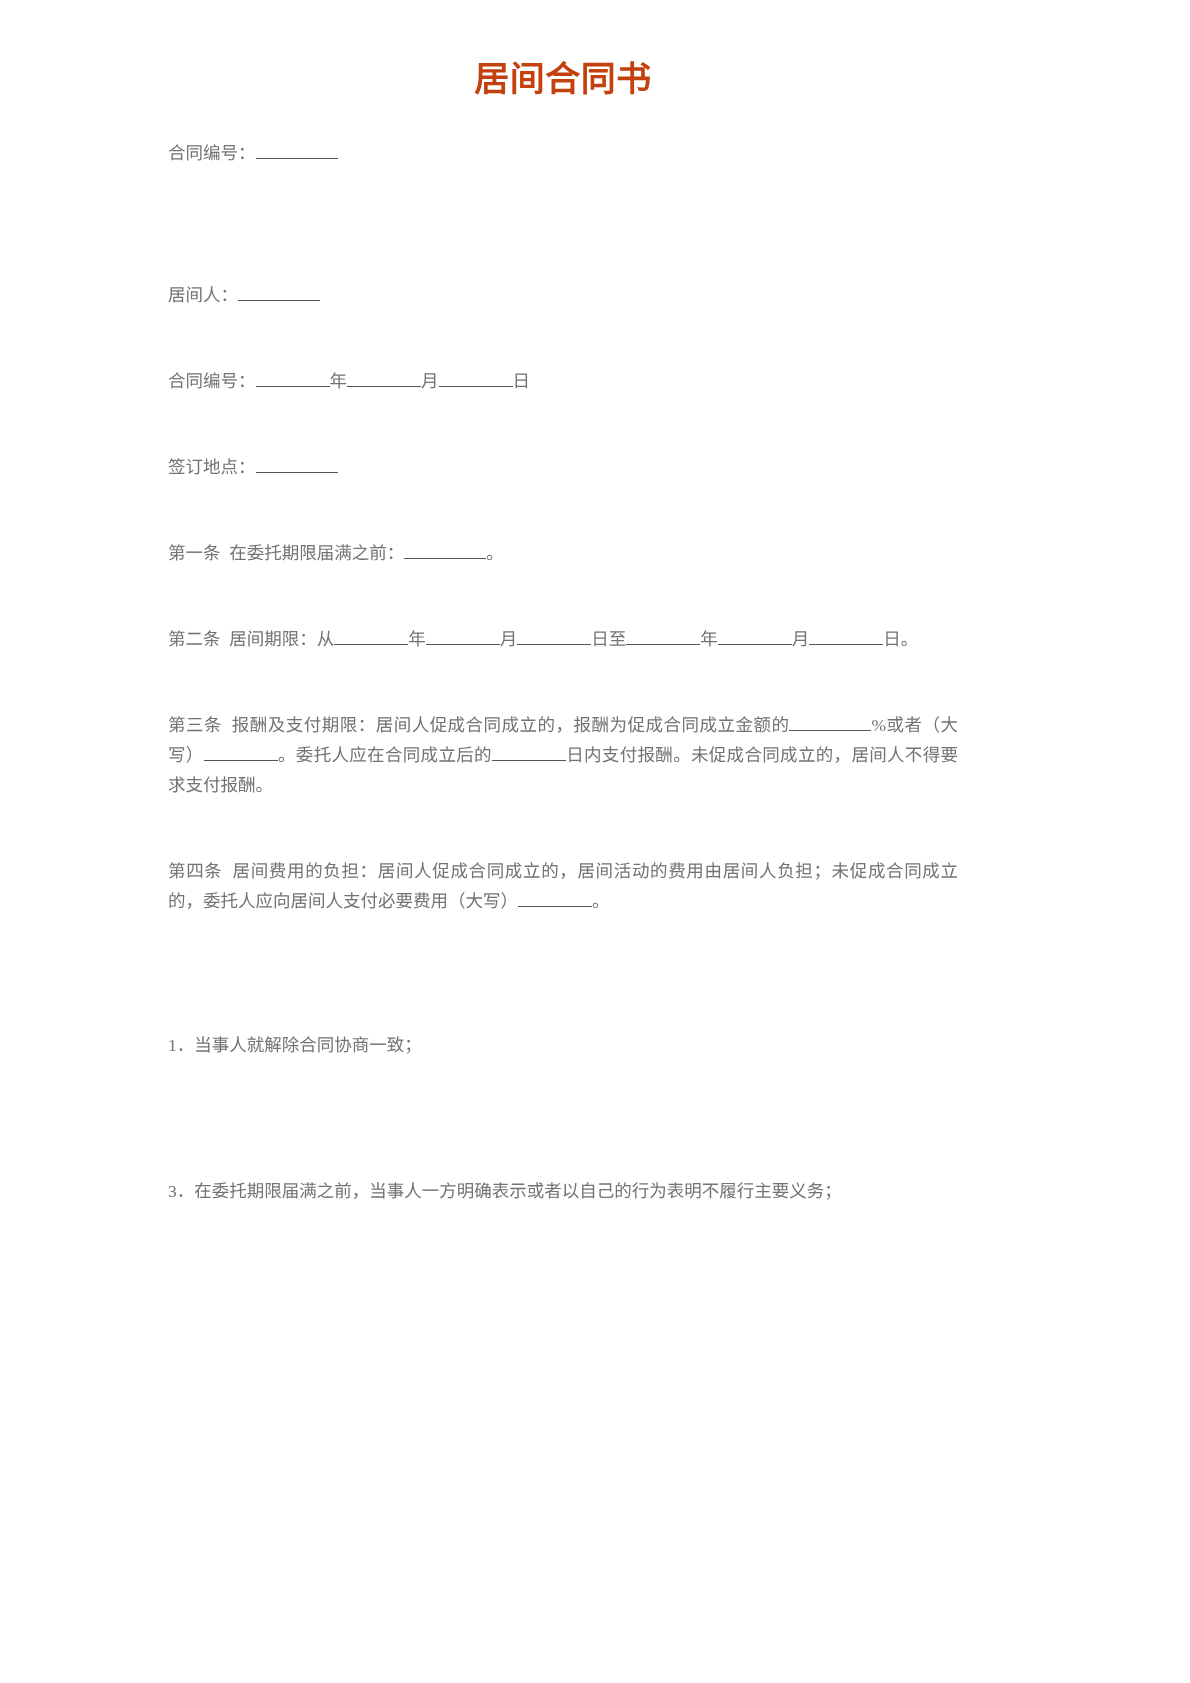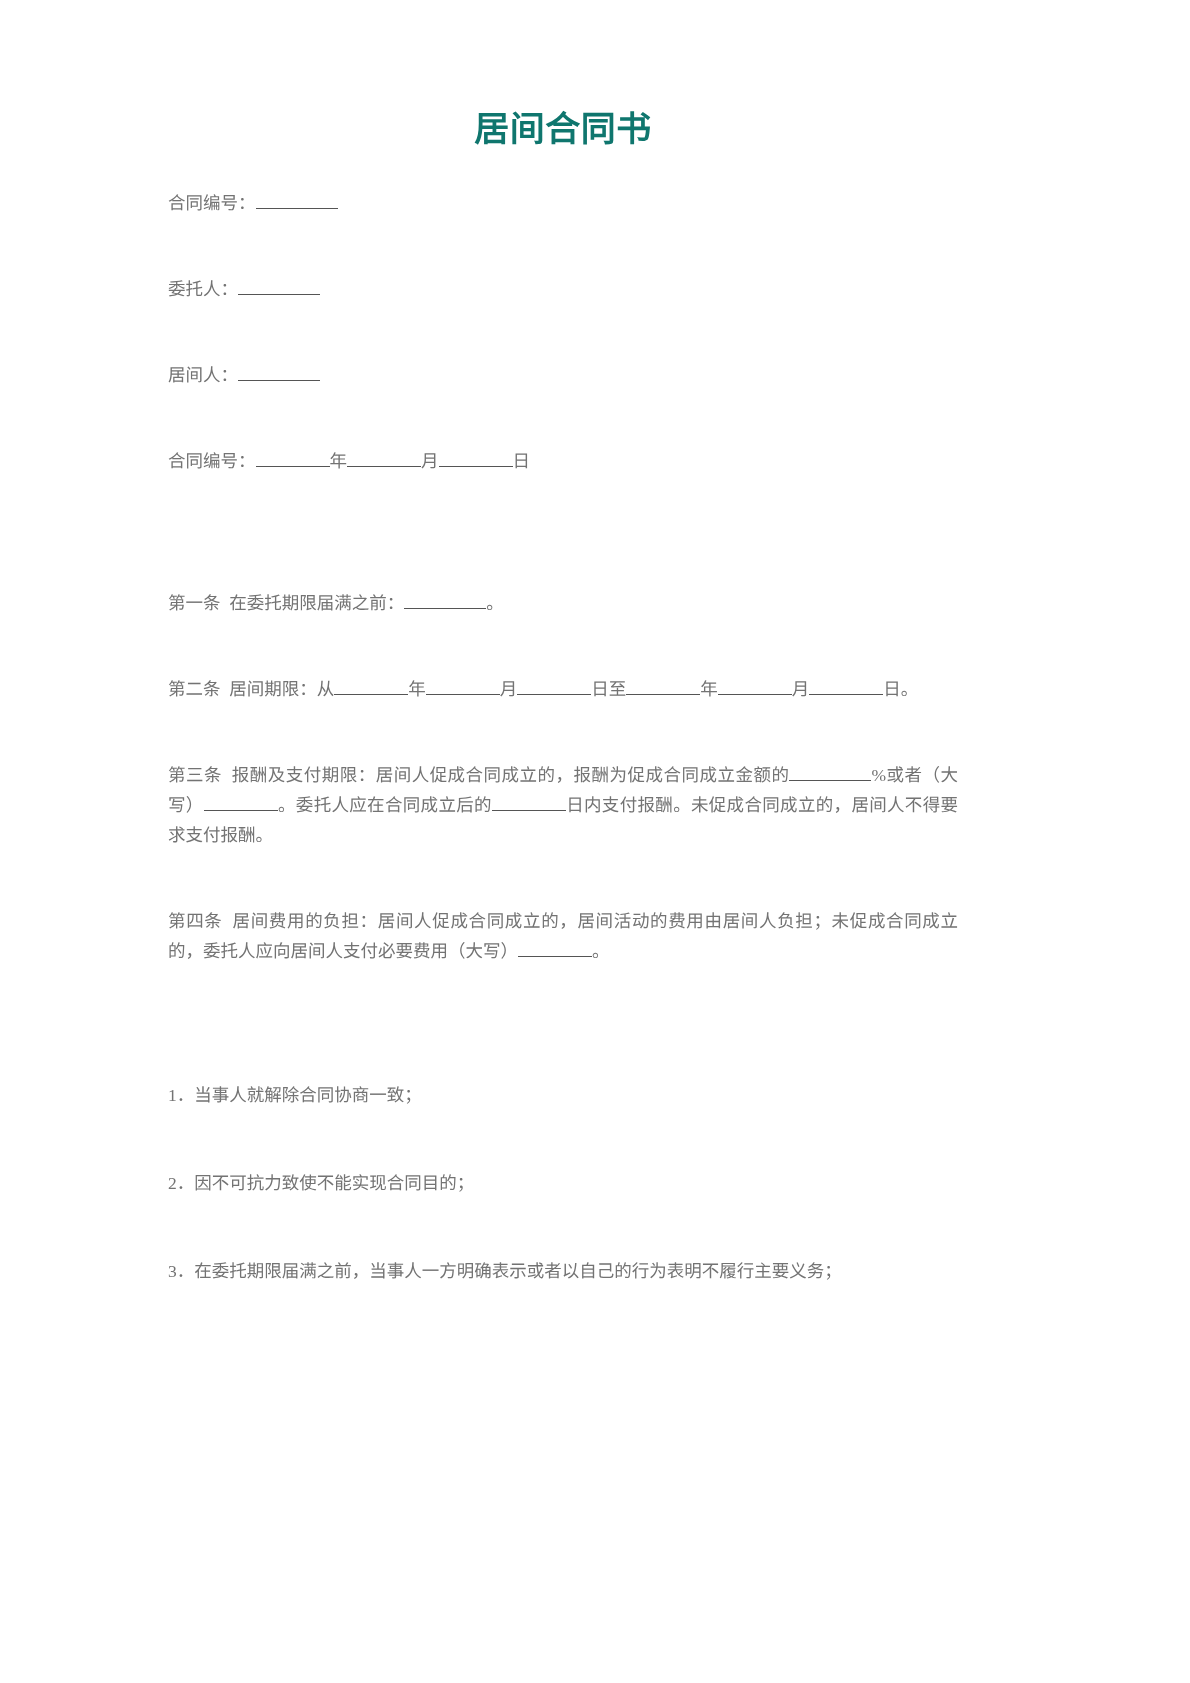--- a/index.html
+++ b/index.html
@@ -29,22 +29,22 @@
     top: 0;
     width: 790px;
   }
   .doc-title {
     text-align: center;
     font-size: 35px;
     font-weight: 700;
     line-height: 1.25;
     letter-spacing: 0.5px;
     margin: 0;
-    padding-top: 108px;
-    color: #0f766e;
+    padding-top: 58px;
+    color: #c2410c;
   }
   .para {
     font-size: 17.5px;
     line-height: 30px;
     color: #737373;
     text-align: justify;
     text-justify: inter-ideograph;
     margin: 0;
     word-break: break-all;
   }
@@ -68,32 +68,32 @@
   <div class="content">
 
     <h1 class="doc-title">居间合同书</h1>
 
     <div class="gap-head"></div>
 
     <p class="para"><span>合同编号：</span><span class="blank b-lg"></span></p>
 
     <div class="gap-field"></div>
 
-    <p class="para"><span>委托人：</span><span class="blank b-lg"></span></p>
 
     <div class="gap-field"></div>
 
     <p class="para"><span>居间人：</span><span class="blank b-lg"></span></p>
 
     <div class="gap-field"></div>
 
     <p class="para"><span>合同编号：</span><span class="blank b-md"></span><span>年</span><span class="blank b-md"></span><span>月</span><span class="blank b-md"></span><span>日</span></p>
 
     <div class="gap-field"></div>
 
+    <p class="para"><span>签订地点：</span><span class="blank b-lg"></span></p>
 
     <div class="gap-art"></div>
 
     <p class="para"><span>第一条</span>&nbsp;&nbsp;<span>在委托期限届满之前：</span><span class="blank b-lg"></span>。</p>
 
     <div class="gap-art"></div>
 
     <p class="para"><span>第二条</span>&nbsp;&nbsp;<span>居间期限：</span>从<span class="blank b-md"></span>年<span class="blank b-md"></span>月<span class="blank b-md"></span>日至<span class="blank b-md"></span>年<span class="blank b-md"></span>月<span class="blank b-md"></span>日。</p>
 
     <div class="gap-art"></div>
@@ -106,20 +106,19 @@
 
     <div class="gap-art"></div>
 
 
     <div class="gap-item"></div>
 
     <p class="para">1．当事人就解除合同协商一致；</p>
 
     <div class="gap-item"></div>
 
-    <p class="para">2．因不可抗力致使不能实现合同目的；</p>
 
     <div class="gap-item"></div>
 
     <p class="para">3．在委托期限届满之前，当事人一方明确表示或者以自己的行为表明不履行主要义务；</p>
 
   </div>
 </div>
 
 </body></html>

